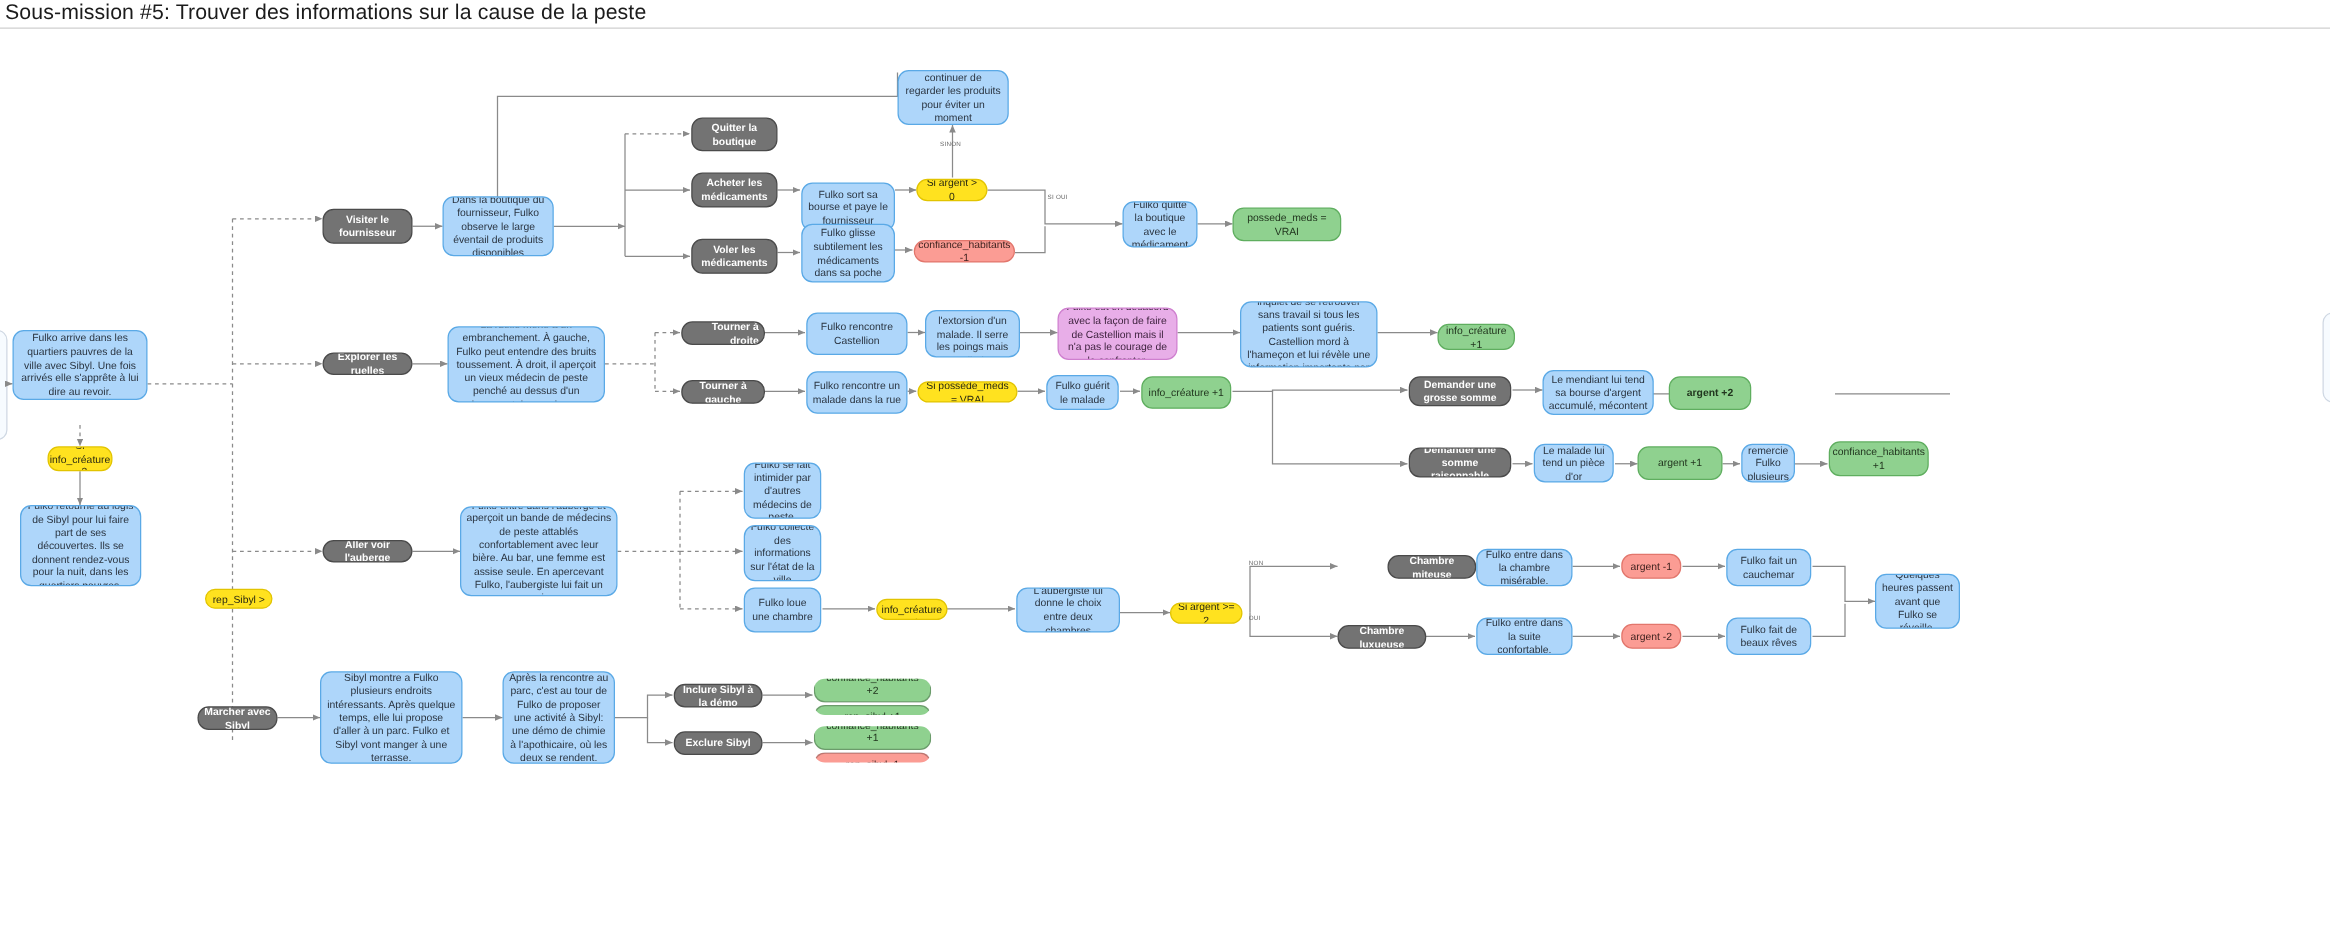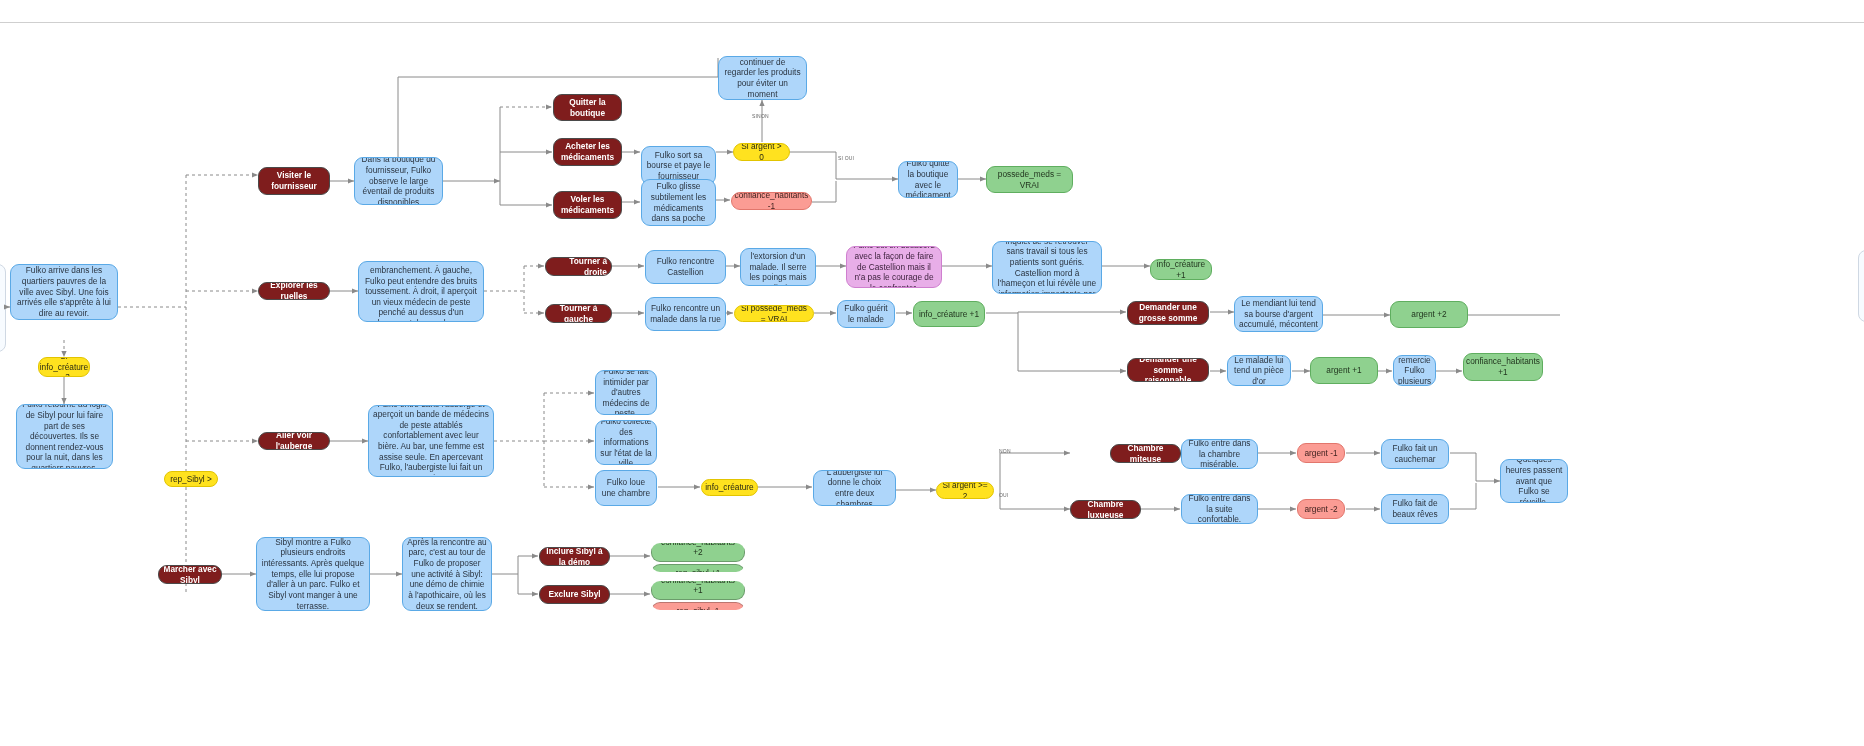--- a/index.html
+++ b/index.html
@@ -9,38 +9,39 @@
   #title-bar{position:absolute;left:0;top:0;width:1864px;height:22px;}
   #title-text{position:absolute;left:4px;top:0px;font-size:17px;color:#1b1b1b;white-space:nowrap;letter-spacing:.1px;}
   #title-rule{position:absolute;left:0;top:22px;width:1864px;height:1px;background:#cfcfcf;}
 
   #svg-edges{position:absolute;left:0;top:0;width:1864px;height:746px;pointer-events:none;}
 
   .node{position:absolute;box-sizing:border-box;display:flex;align-items:center;justify-content:center;
         text-align:center;border-radius:9px;border:1px solid rgba(0,0,0,.25);
         font-size:8.3px;line-height:1.28;padding:3px 4px;overflow:hidden;}
   .n-blue{background:#aed6fa;border-color:#5aa9e6;color:#2a3440;}
-  .n-dark{background:#7f1d1d;border-color:#4a4a4a;color:#ffffff;font-weight:bold;}
+  .n-dark{background:#737373;border-color:#4a4a4a;color:#ffffff;font-weight:bold;}
   .n-yellow{background:#ffe21f;border-color:#e2c400;color:#2a2a12;}
   .n-green{background:#8fd18f;border-color:#5fae5f;color:#22361f;}
   .n-red{background:#fb9c94;border-color:#e2766c;color:#3a1f1c;}
   .n-purple{background:#e8aee8;border-color:#cf7fcf;color:#3a1f3a;}
   .n-stack{flex-direction:column;justify-content:center;gap:2px;border:none;background:transparent;padding:0;}
   .n-stack > div{width:100%;box-sizing:border-box;border-radius:9px;border:1px solid rgba(0,0,0,.25);
       display:flex;align-items:center;justify-content:center;text-align:center;font-size:8.3px;padding:3px 4px;}
 
   .edge-label{position:absolute;font-size:5px;color:#666;letter-spacing:.2px;white-space:nowrap;}
   .ghost{position:absolute;border:1px solid #cfd8e3;border-radius:8px;background:#f7fbff;}
 </style>
 </head>
 <body>
 
 <div id="stage">
 
   <div id="title-bar">
+    <div id="title-text">Sous-mission #5: Trouver des informations sur la cause de la peste</div>
     <div id="title-rule"></div>
   </div>
 
   <div class="ghost" style="left:-14px;top:264px;width:18px;height:86px;"></div>
   <div class="ghost" style="left:1858px;top:250px;width:18px;height:70px;"></div>
 
   <svg id="svg-edges" viewBox="0 0 1864 746">
     <defs>
       <marker id="ah" markerWidth="7" markerHeight="7" refX="6" refY="2.6" orient="auto">
         <path d="M0,0 L6,2.6 L0,5.2 z" fill="#8a8a8a"></path>
@@ -225,21 +226,21 @@
   </div>
   <div class="node n-dark" style="left:1127px;top:358px;width:82px;height:24px;">
     <span>Demander une somme raisonnable</span>
   </div>
   <div class="node n-blue" style="left:1234px;top:296px;width:89px;height:36px;">
     <span>Le mendiant lui tend sa bourse d'argent accumulé, mécontent</span>
   </div>
   <div class="node n-blue" style="left:1227px;top:355px;width:64px;height:31px;">
     <span>Le malade lui tend un pièce d'or</span>
   </div>
-  <div class="node n-green" style="left:1390px;top:301px;width:78px;height:27px;">
+  <div class="node n-green" style="left:1335px;top:301px;width:66px;height:27px;font-weight:bold;">
     <span>argent +2</span>
   </div>
   <div class="node n-green" style="left:1310px;top:357px;width:68px;height:27px;">
     <span>argent +1</span>
   </div>
   <div class="node n-blue" style="left:1393px;top:355px;width:43px;height:31px;">
     <span>Il remercie Fulko plusieurs fois</span>
   </div>
   <div class="node n-green" style="left:1463px;top:353px;width:80px;height:28px;">
     <span>confiance_habitants +1</span>

